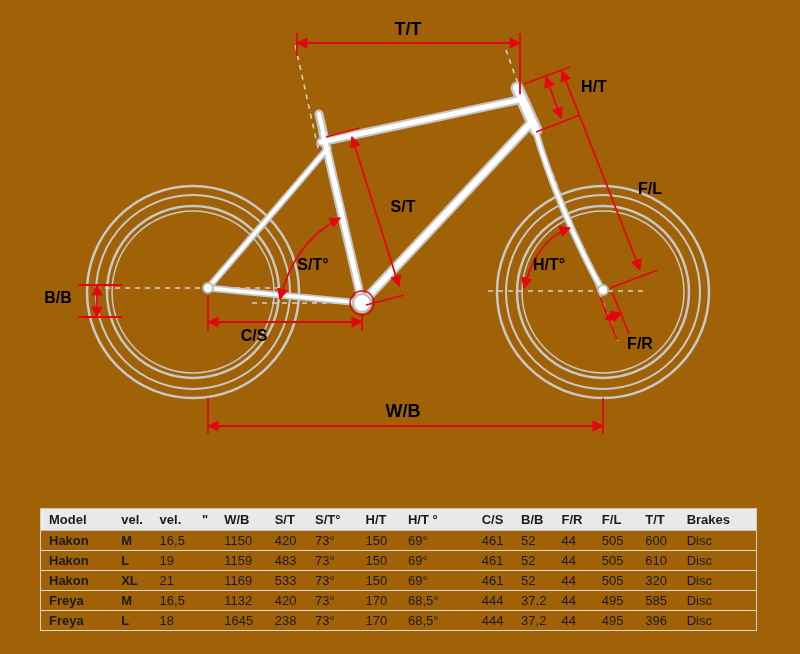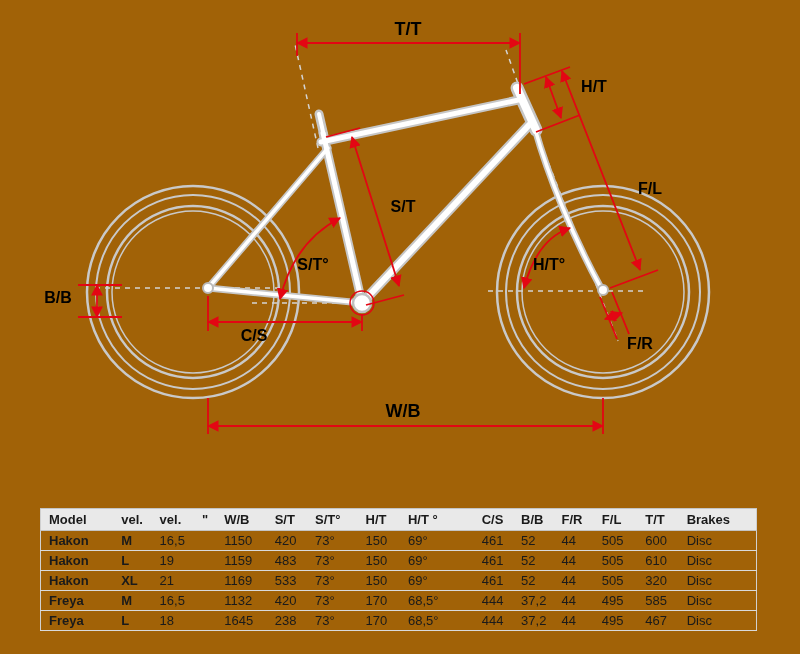--- a/index.html
+++ b/index.html
@@ -250,20 +250,20 @@
             <td>18</td>
             <td>1645</td>
             <td>238</td>
             <td>73°</td>
             <td>170</td>
             <td>68,5°</td>
             <td>444</td>
             <td>37,2</td>
             <td>44</td>
             <td>495</td>
-            <td>467</td>
+            <td>396</td>
             <td>Disc</td>
           </tr>
         </tbody>
     </table>
   </div>
 
 </div>
 
 </body></html>

